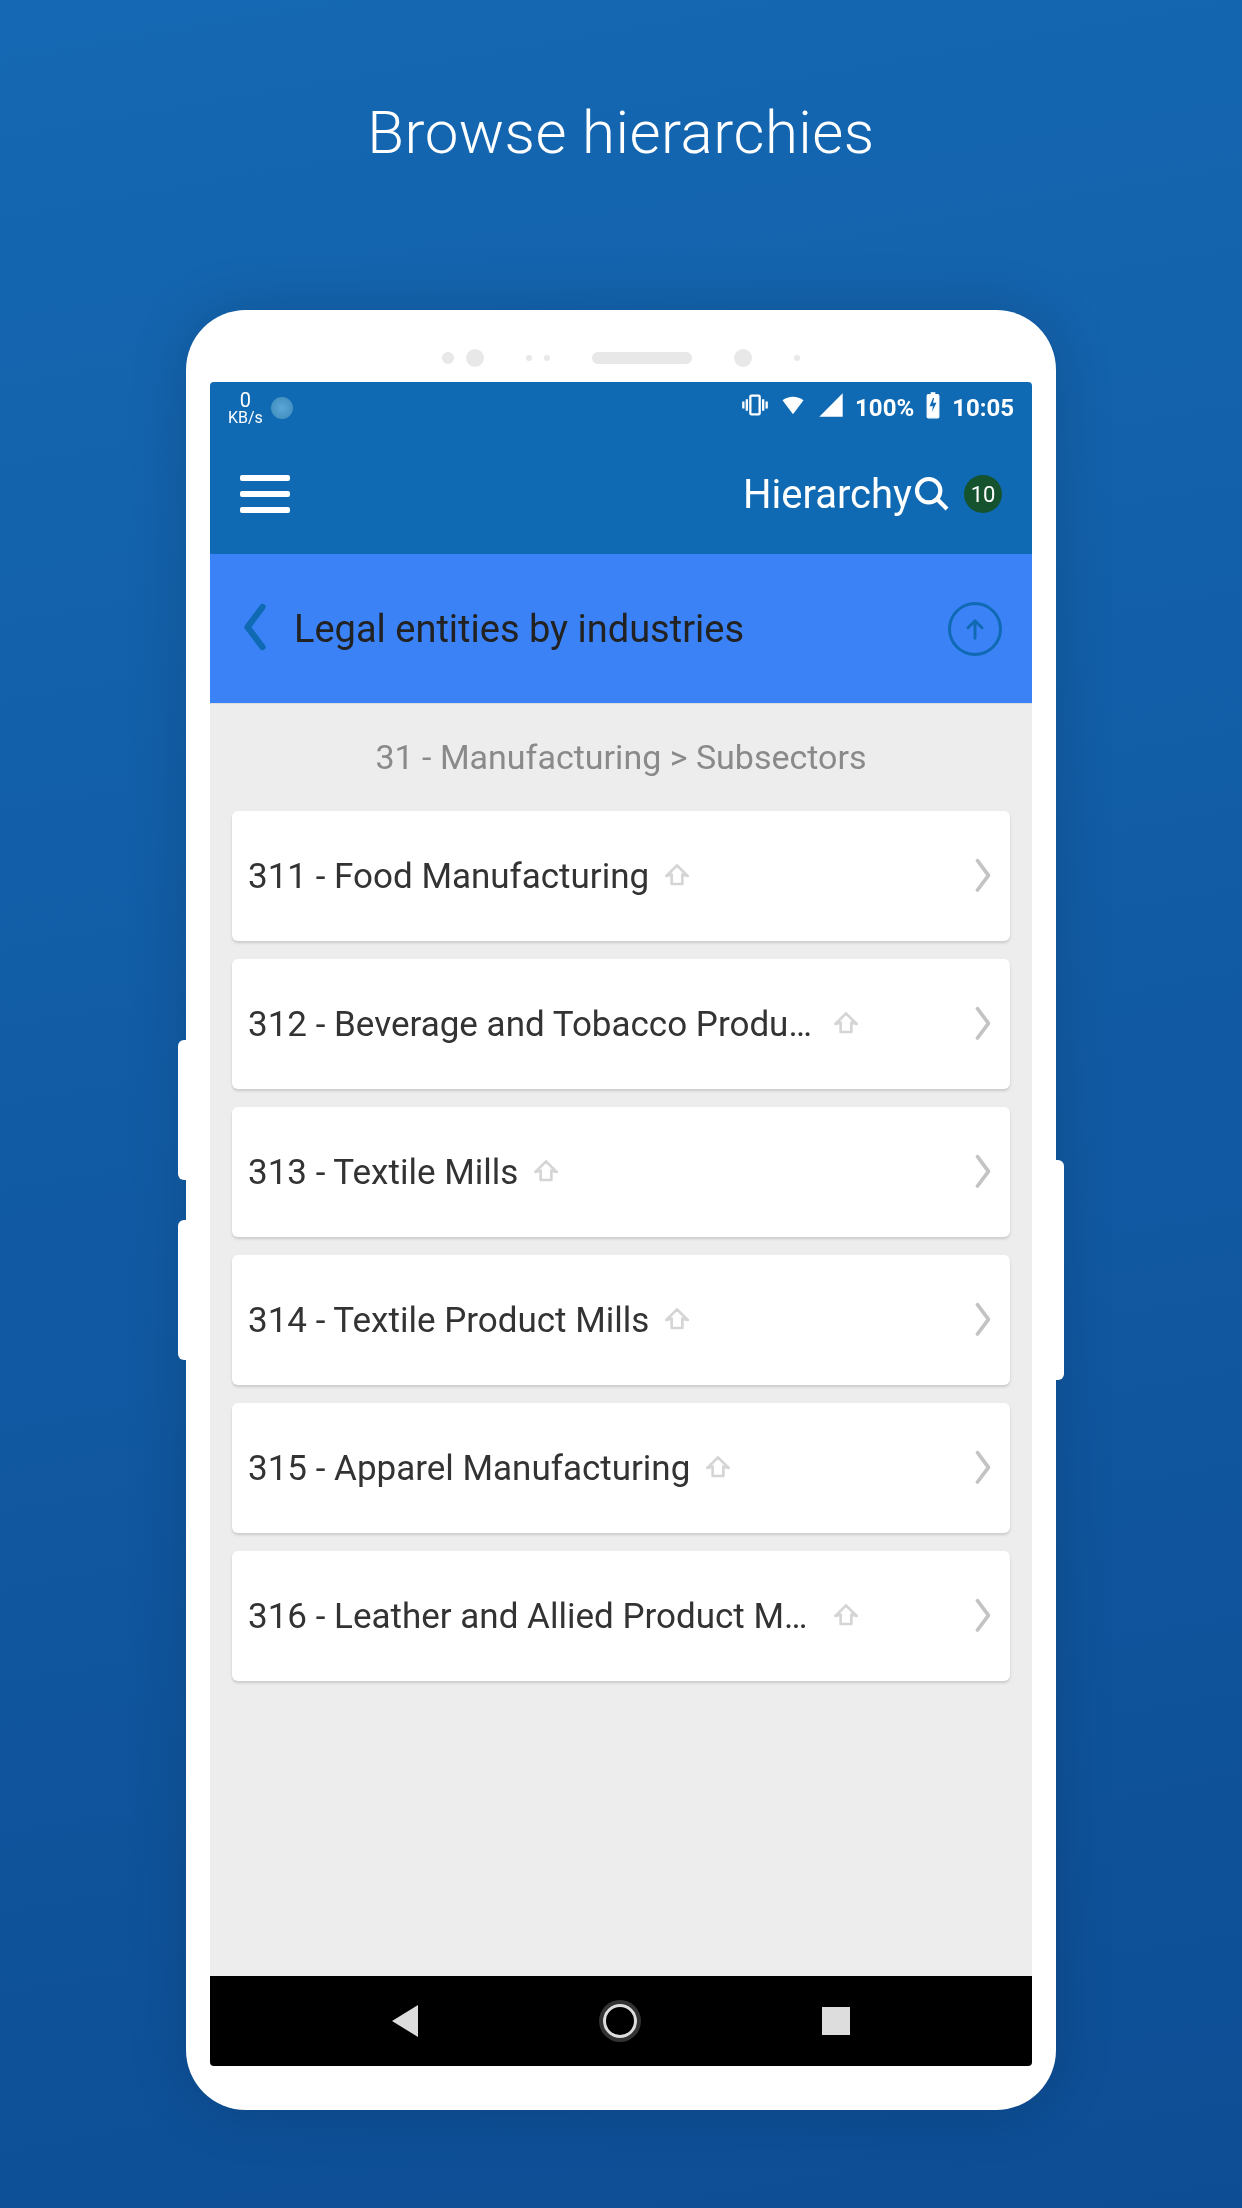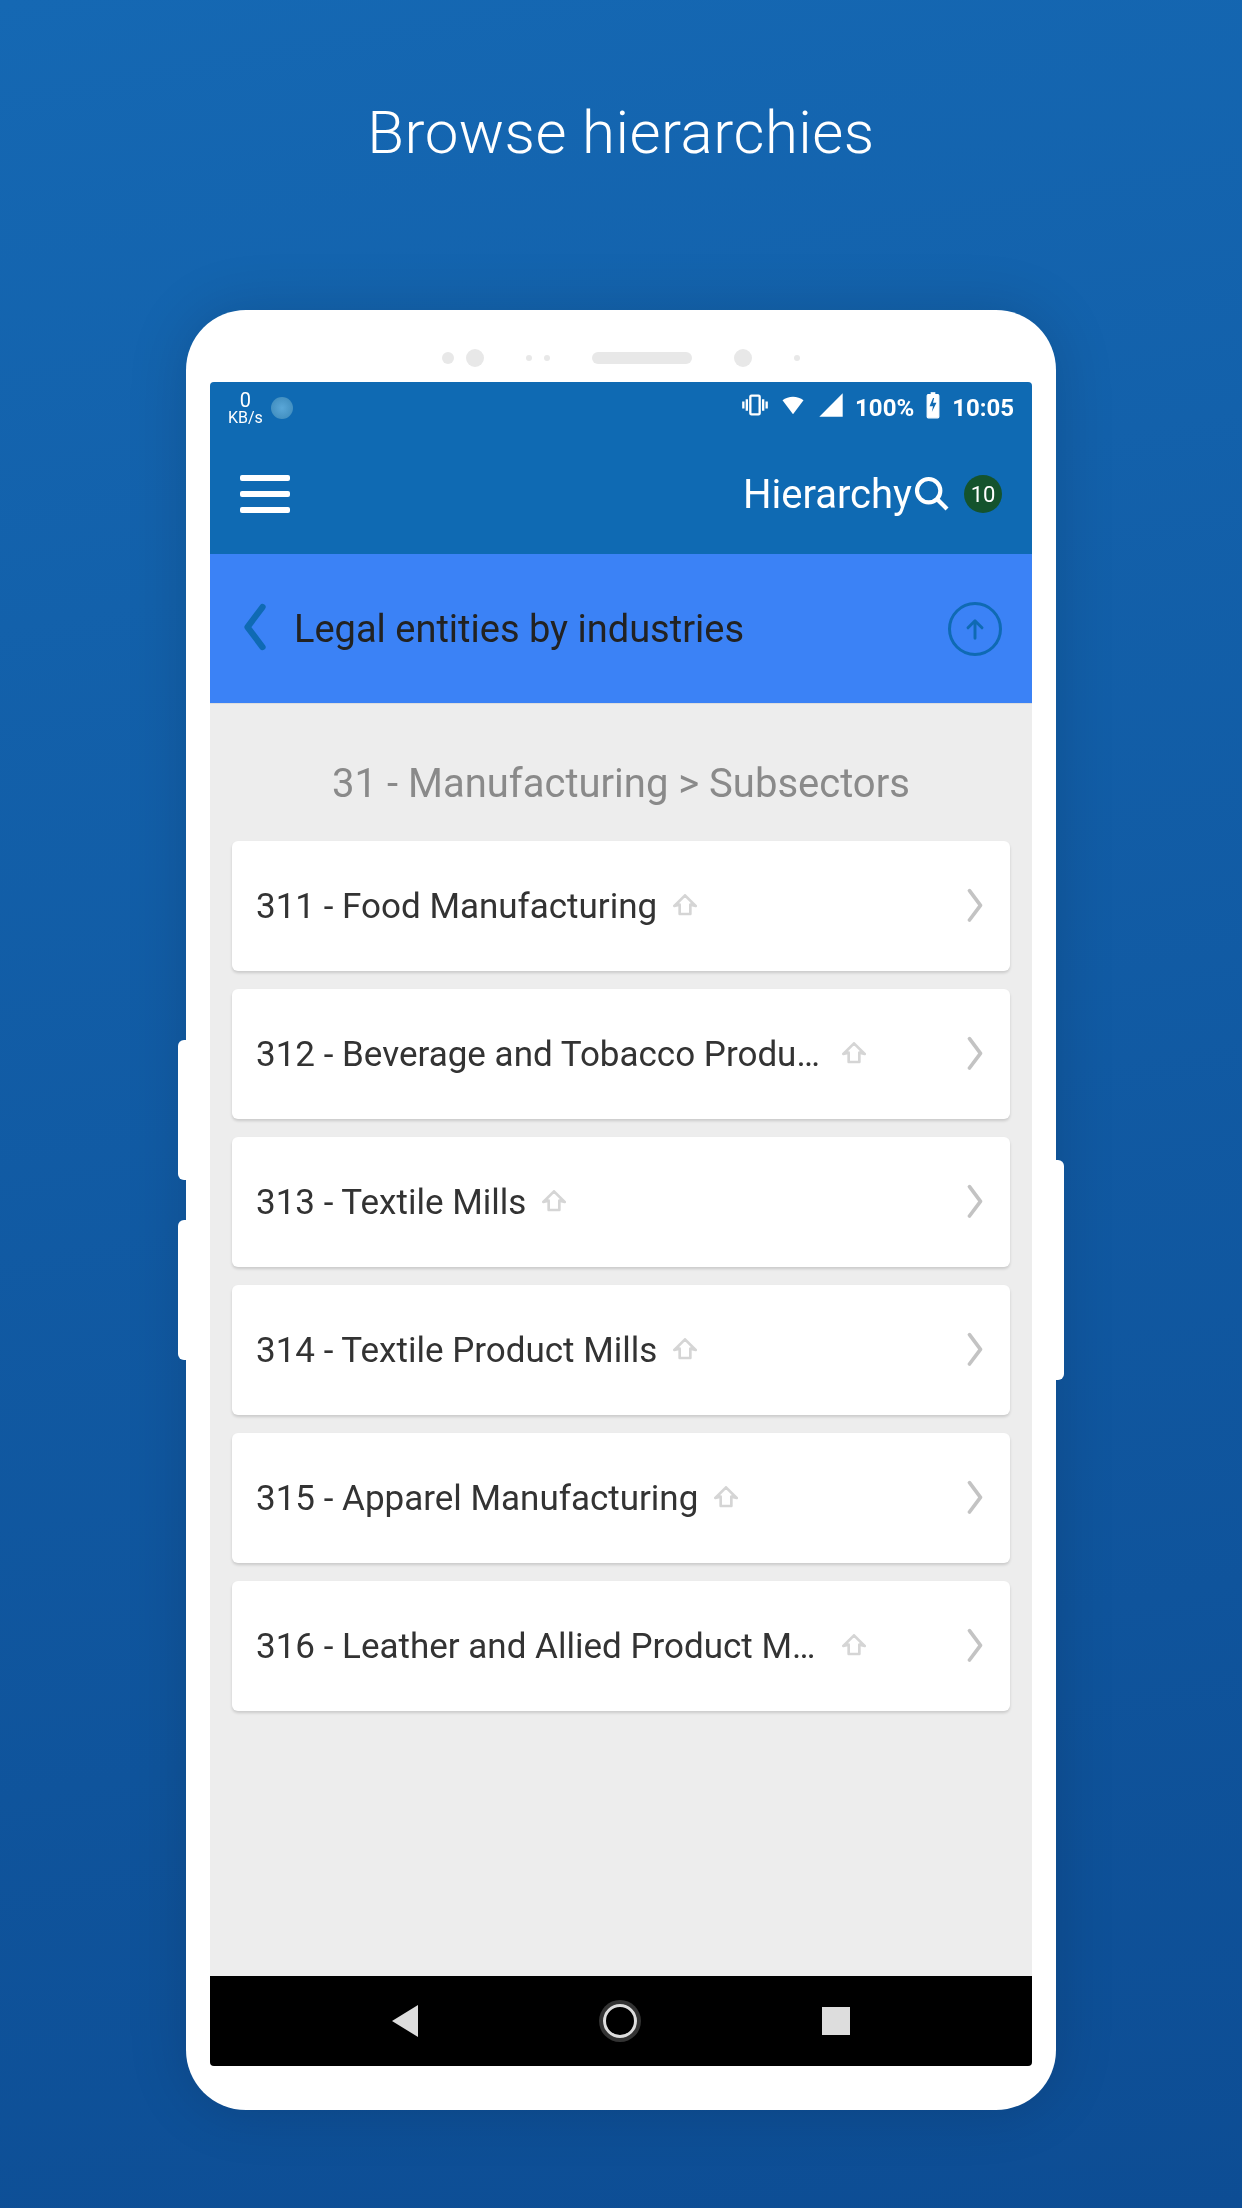--- a/index.html
+++ b/index.html
@@ -110,37 +110,37 @@
   .sub-title {
     flex: 1; font-size: 38px; color: #222;
   }
   .up-circle {
     width: 54px; height: 54px; border: 3px solid #0f6ab3; border-radius: 50%;
     display: flex; align-items: center; justify-content: center;
     flex-shrink: 0;
   }
   .breadcrumb {
     text-align: center;
-    font-size: 40px;
+    font-size: 34px;
     color: #8a8a8a;
-    padding: 56px 30px 34px;
+    padding: 33px 30px 34px;
   }
   .list {
     padding: 0 22px;
     display: flex;
     flex-direction: column;
     gap: 18px;
   }
   .row {
     background: #ffffff;
     border-radius: 6px;
     height: 130px;
     display: flex;
     align-items: center;
-    padding: 0 24px;
+    padding: 0 16px;
     box-shadow: 0 2px 3px rgba(0,0,0,0.15);
   }
   .row-label {
     font-size: 35px; color: #333;
     white-space: nowrap; overflow: hidden; text-overflow: ellipsis;
     max-width: 570px;
     margin-right: 12px;
   }
   .share-icon {
     width: 32px; height: 32px; opacity: 0.35; flex-shrink: 0;

